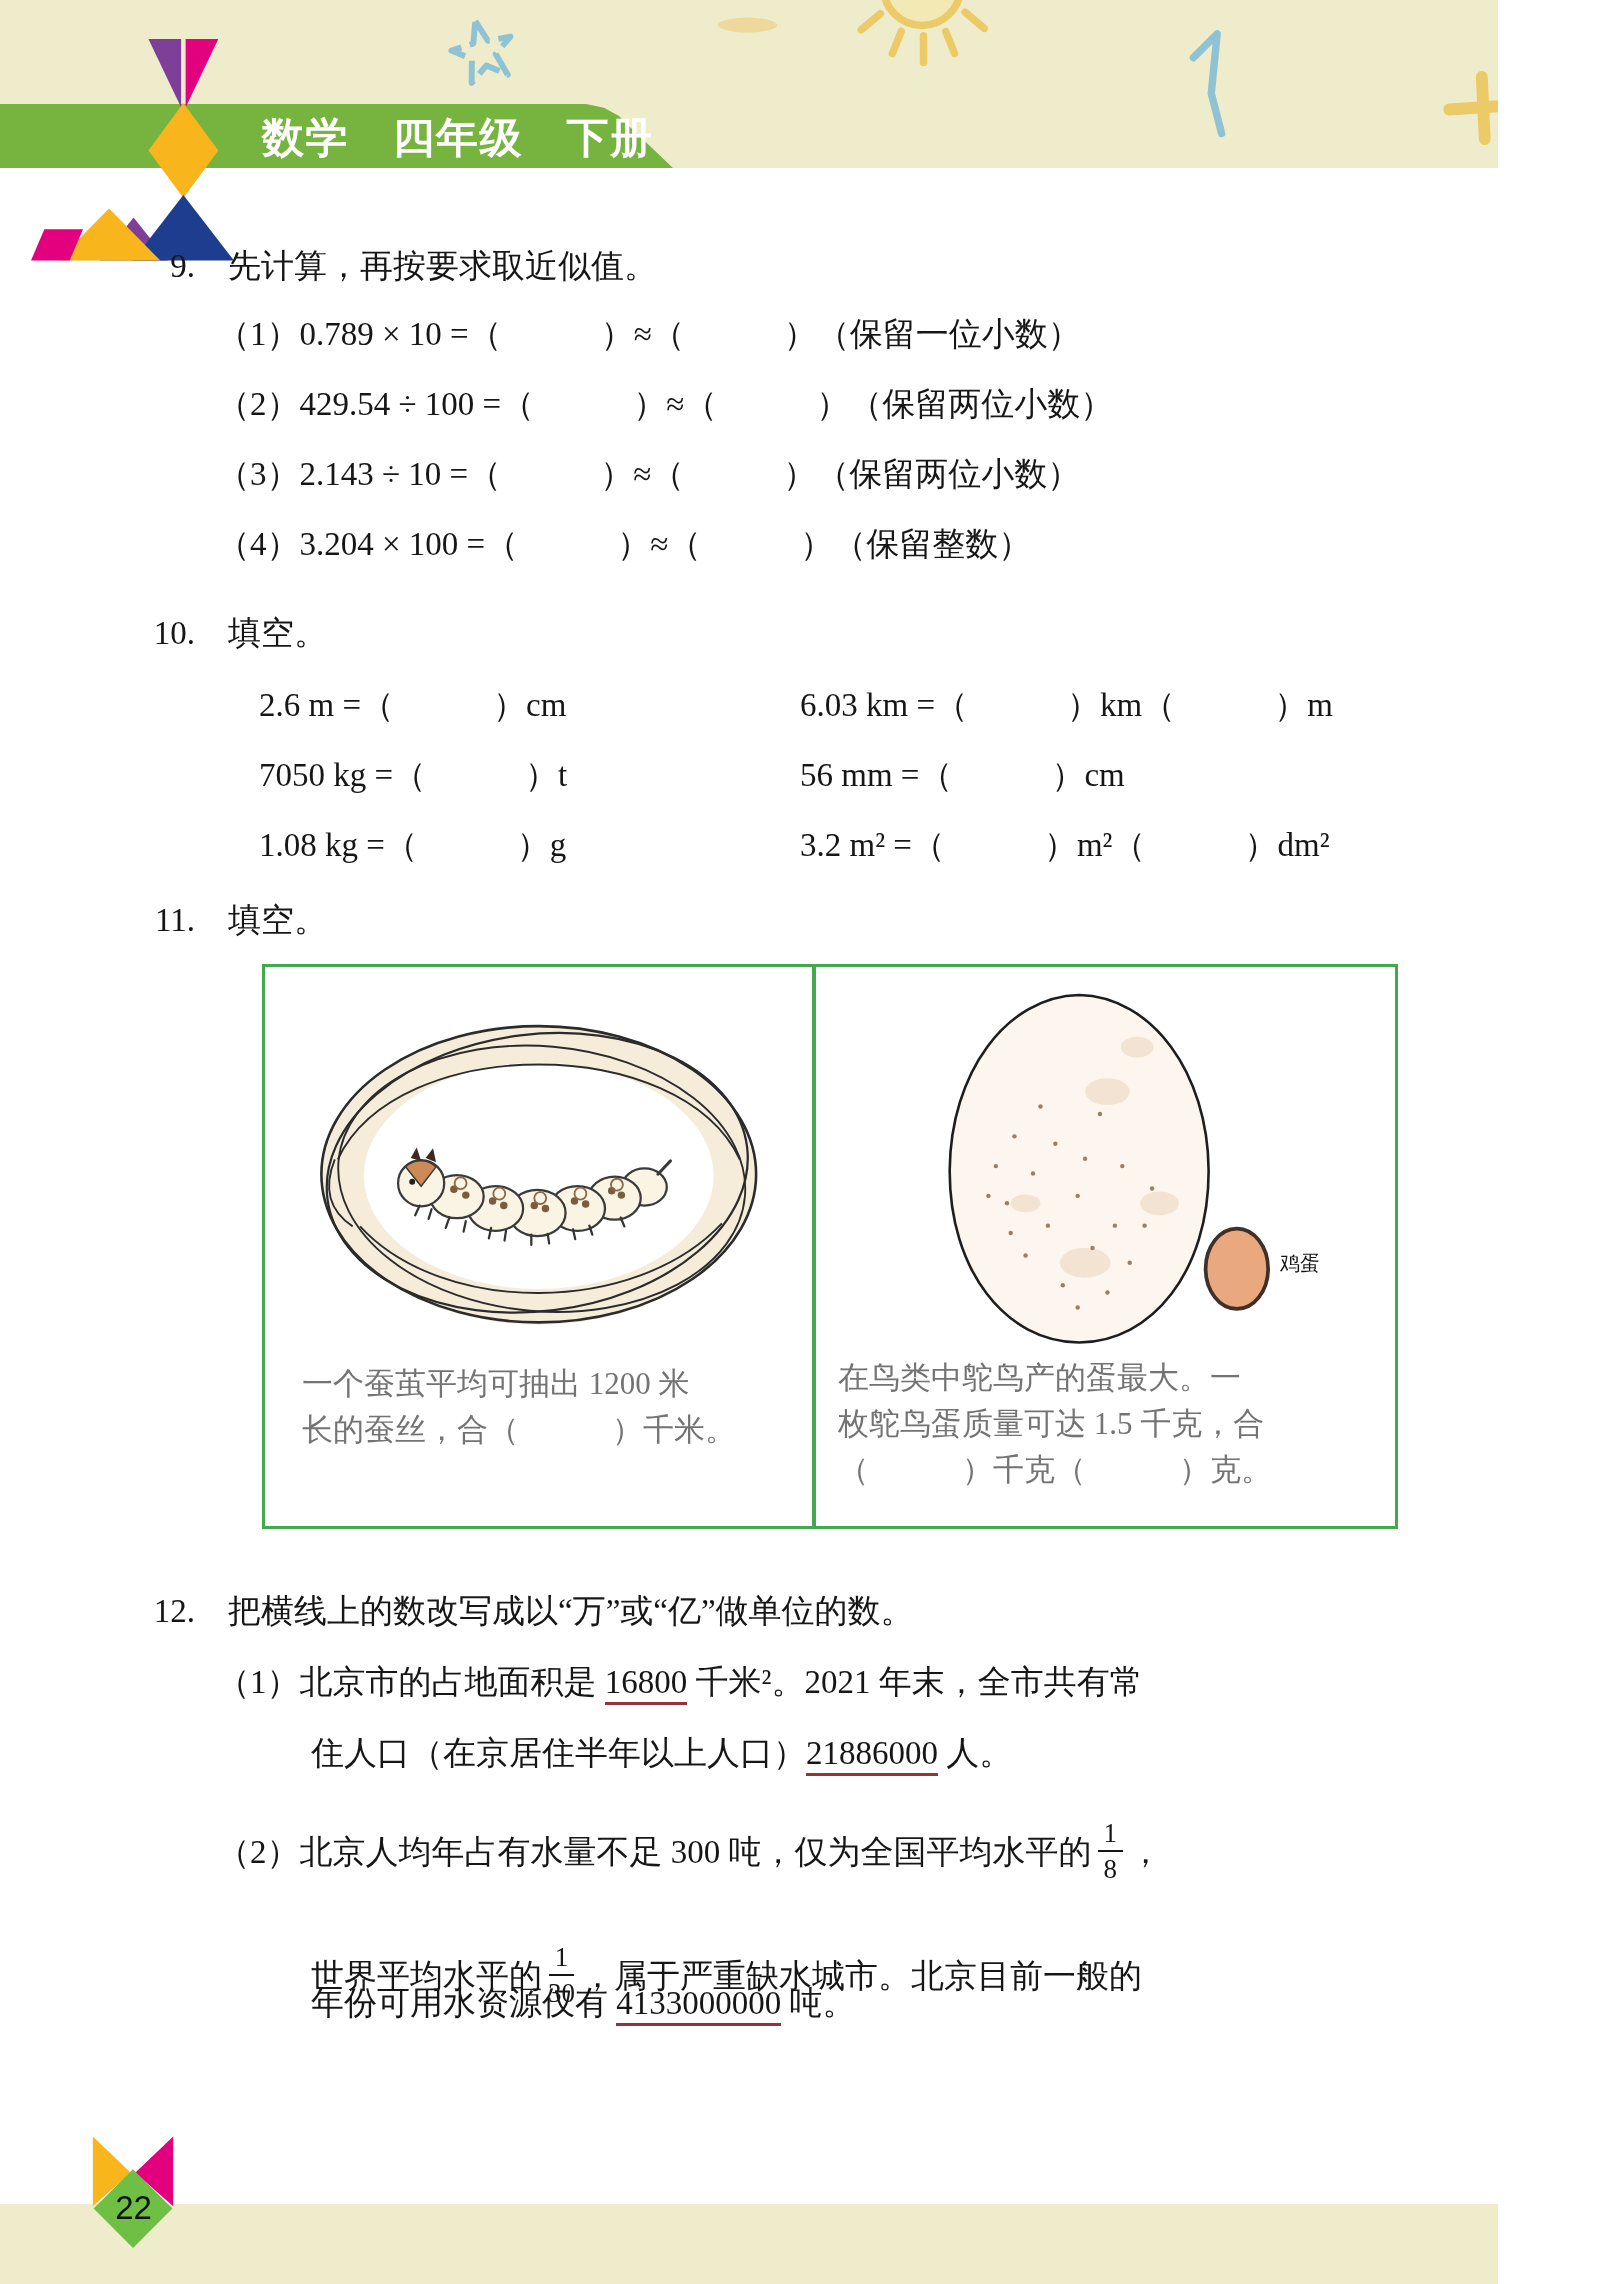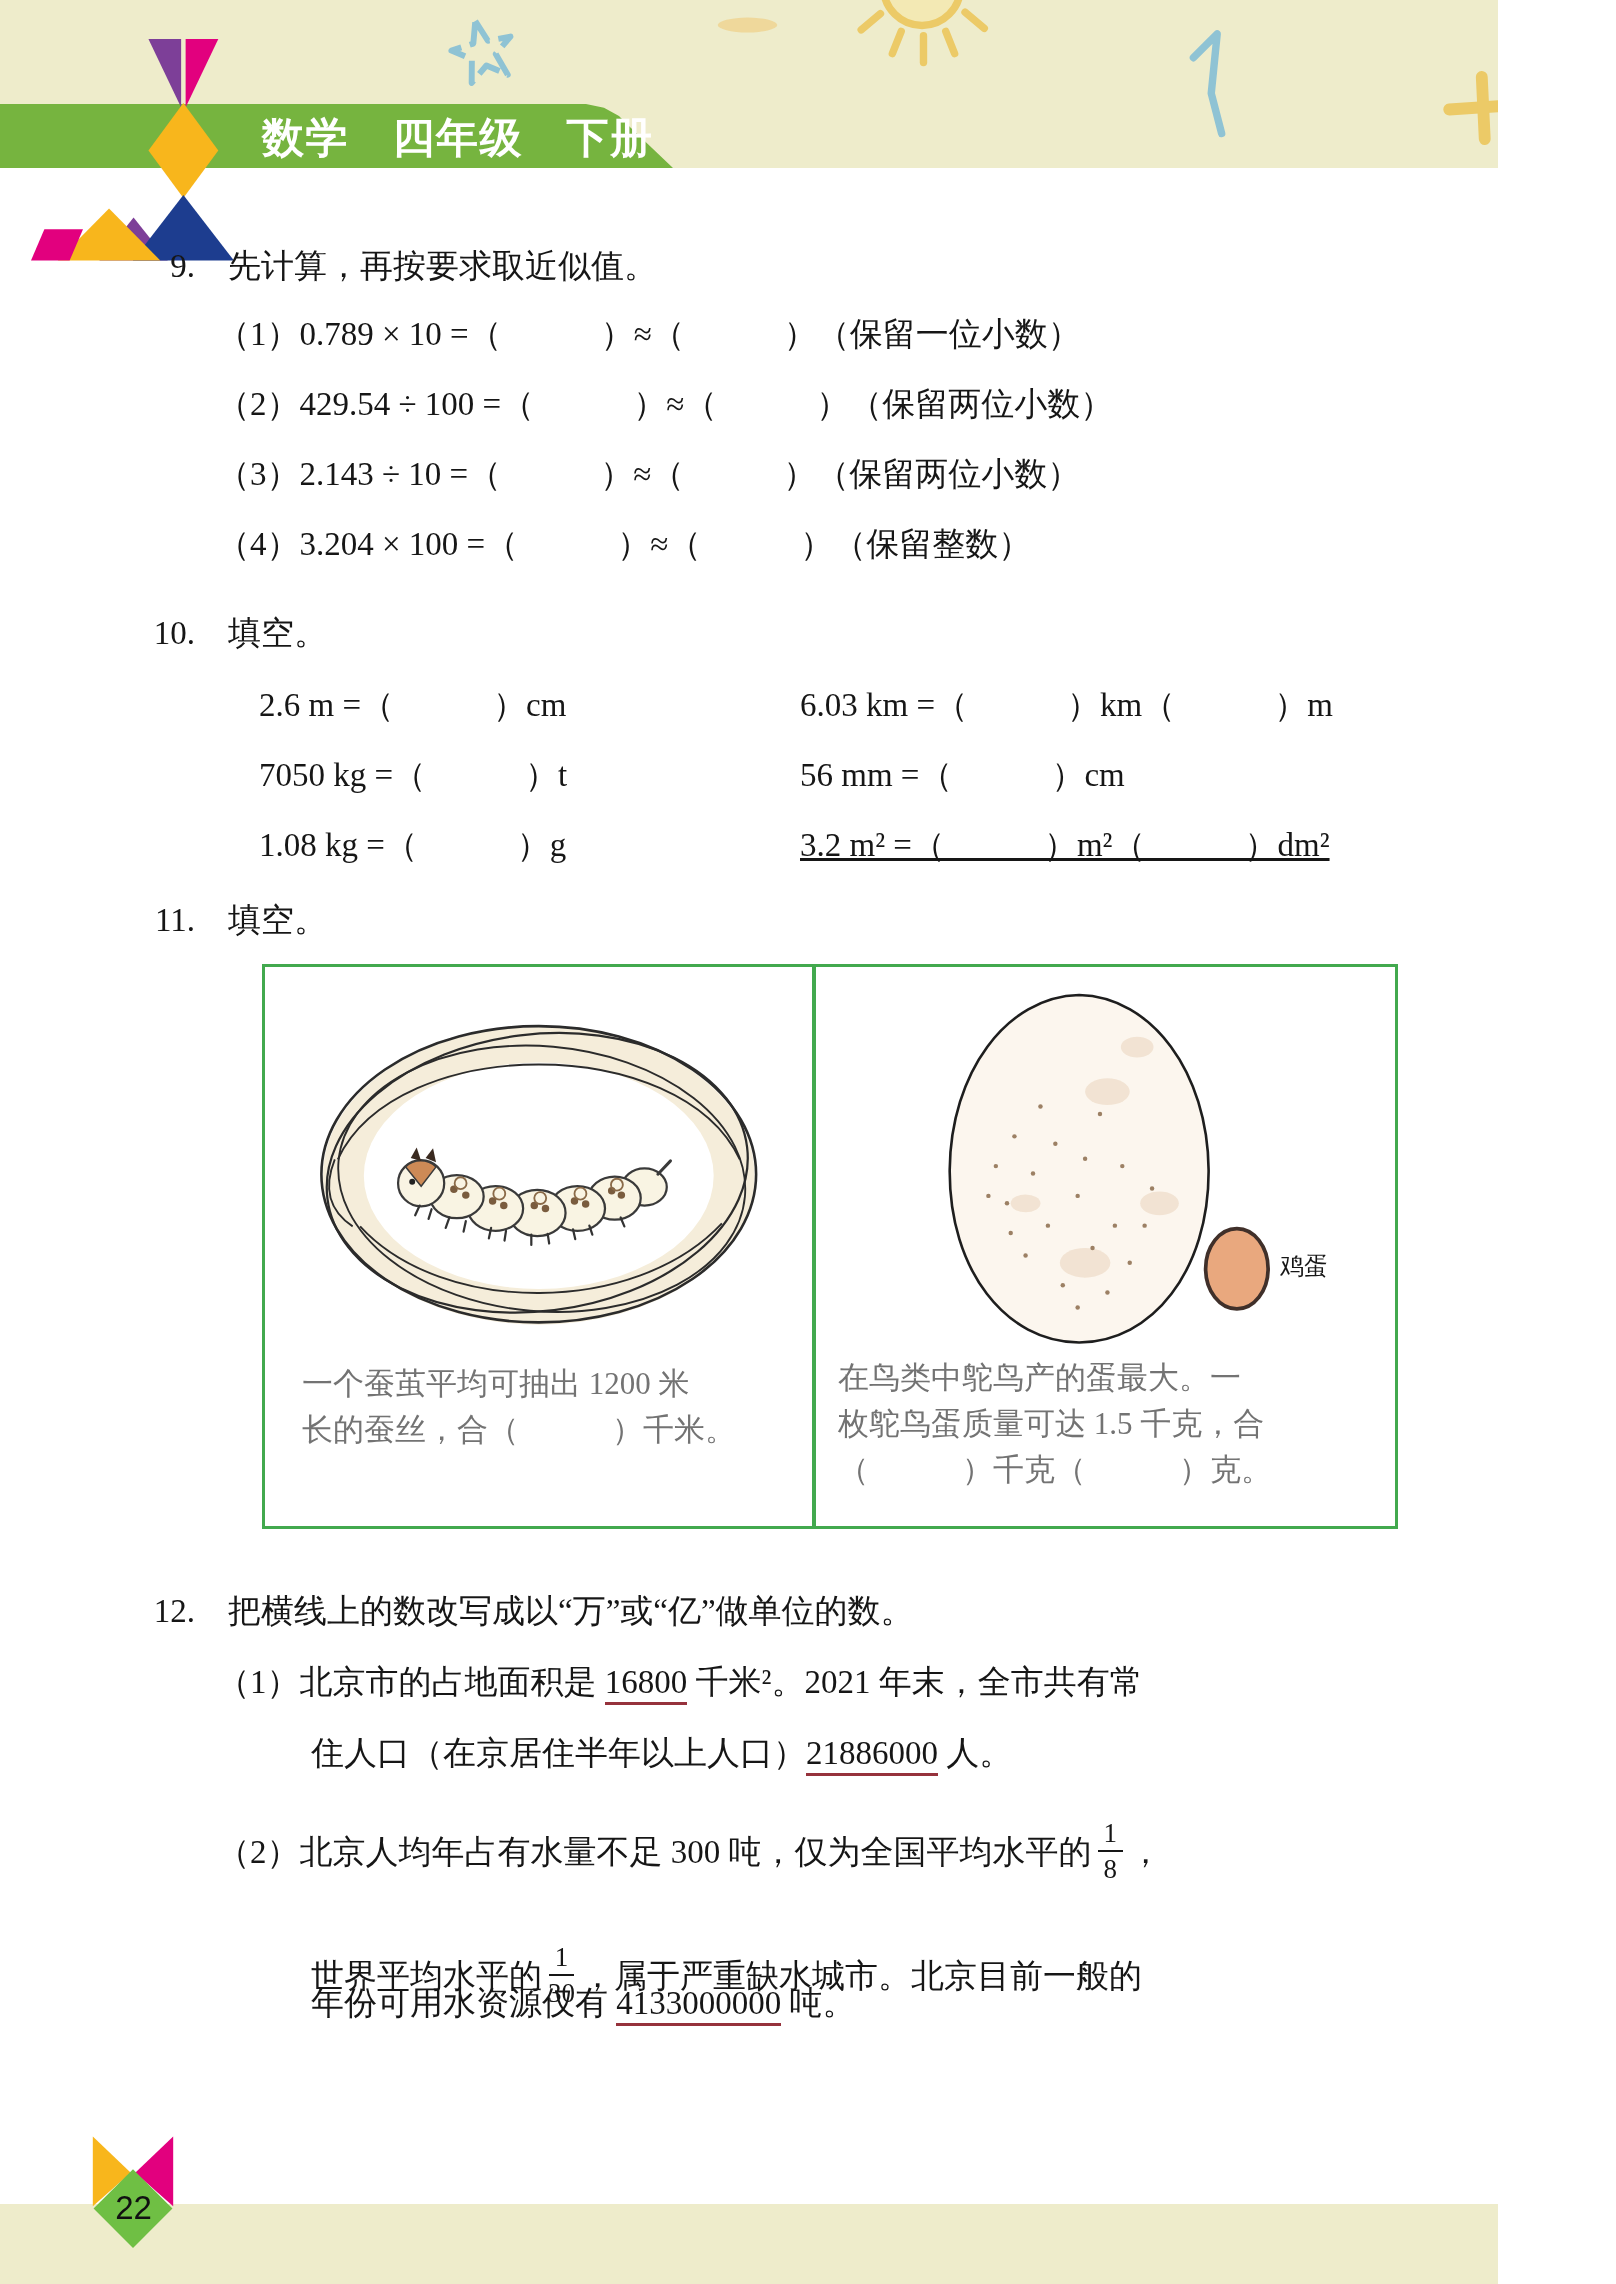--- a/index.html
+++ b/index.html
@@ -26,21 +26,21 @@
   .t{position:absolute;font-size:33px;line-height:39px;white-space:nowrap;color:#161616;}
   .pnum{display:inline-block;width:54px;text-align:right;margin-right:33px;}
   .u{border-bottom:3.7px solid var(--underline-red);padding-bottom:1.5px;}
   .frac{display:inline-flex;flex-direction:column;align-items:center;vertical-align:middle;
         line-height:1;font-size:27px;margin:0 6px;position:relative;top:-4.5px;}
   .frac .fn{padding:0 6px 3.7px;border-bottom:2.2px solid #161616;}
   .frac .fd{padding-top:3.7px;}
   .box{position:absolute;left:262px;top:964px;width:1130px;height:559px;border:3.7px solid var(--table-green);background:#fff;}
   .box-divider{position:absolute;left:547px;top:0;width:3.7px;height:100%;background:var(--table-green);}
   .caption{position:absolute;font-size:31px;line-height:46px;white-space:nowrap;color:#737373;}
-  .egg-label{position:absolute;left:1015px;top:283px;font-size:24px;color:#161616;white-space:nowrap;}
+  .egg-label{position:absolute;left:1015px;top:283px;font-size:20px;color:#161616;white-space:nowrap;}
 </style>
 </head>
 <body>
 
 <div class="page">
 
   <div class="band-top"></div>
 
   <svg class="doodle" style="left:446px;top:11px;" width="74" height="78" viewBox="0 0 100 105">
     <path d="M50,12 L60,42 L91,44 L66,62 L75,93 L50,74 L25,92 L33,61 L9,43 L40,41 Z" fill="none" stroke="var(--doodle-blue)" stroke-width="8" stroke-linejoin="round" stroke-dasharray="34 12" transform="rotate(-14 50 55)"></path>
@@ -96,21 +96,21 @@
   <div class="t" style="left:217px;top:525px;">（4）3.204 × 100 =（　　　）≈（　　　）（保留整数）</div>
 
   <div class="t" style="left:141px;top:614px;">
     <span class="pnum">10.</span><span>填空。</span>
   </div>
   <div class="t" style="left:259px;top:686px;">2.6 m =（　　　）cm</div>
   <div class="t" style="left:800px;top:686px;">6.03 km =（　　　）km（　　　）m</div>
   <div class="t" style="left:259px;top:756px;">7050 kg =（　　　）t</div>
   <div class="t" style="left:800px;top:756px;">56 mm =（　　　）cm</div>
   <div class="t" style="left:259px;top:826px;">1.08 kg =（　　　）g</div>
-  <div class="t" style="left:800px;top:826px;text-decoration:underline;">3.2 m² =（　　　）m²（　　　）dm²</div>
+  <div class="t" style="left:800px;top:826px;">3.2 m² =（　　　）m²（　　　）dm²</div>
 
   <div class="t" style="left:141px;top:901px;">
     <span class="pnum">11.</span><span>填空。</span>
   </div>
 
   <div class="box">
     <div class="box-divider"></div>
 
     <svg style="position:absolute;left:43px;top:36px;" width="463" height="350" viewBox="0 0 622 470">
       <ellipse cx="310" cy="232" rx="290" ry="200" fill="#f5edda"></ellipse>

